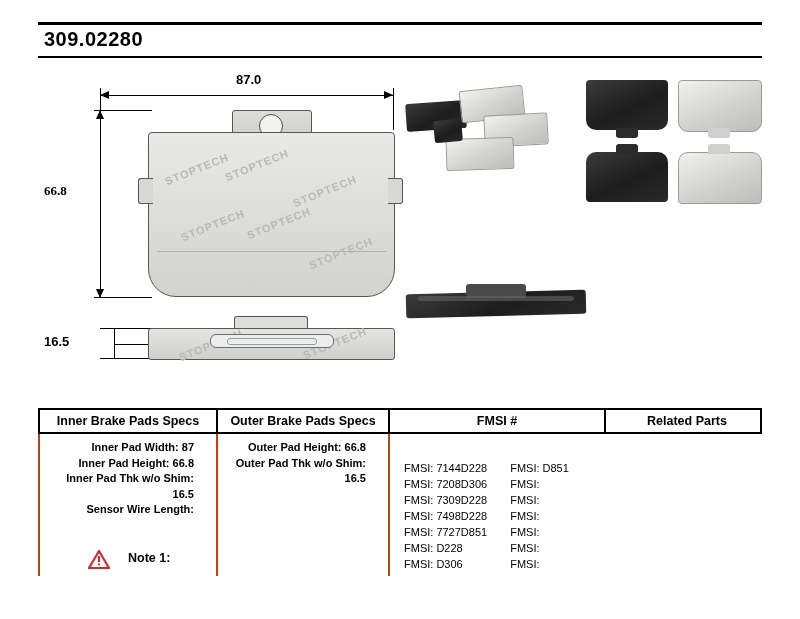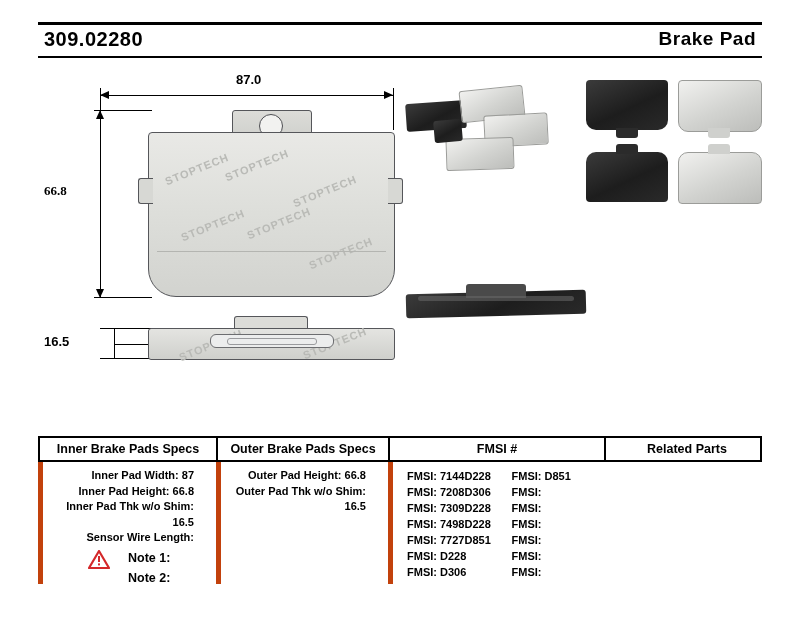--- a/index.html
+++ b/index.html
@@ -50,44 +50,43 @@
 
   
   .photo{position:absolute;}
   .blackpad{background:linear-gradient(155deg,#3b3b3b 0%,#1d1d1d 55%,#2a2a2a 100%);border-radius:3px;}
   .greypad{background:linear-gradient(155deg,#f1f1ef 0%,#d2d3d0 55%,#bcbdba 100%);border-radius:3px;border:1px solid #9b9c99;}
 
   
   .table{position:absolute;left:38px;top:408px;width:724px;}
   .trow{display:flex;}
   .th{border:2px solid #000;border-right:none;box-sizing:border-box;height:26px;
-      display:flex;align-items:center;justify-content:center;font-size:12.5px;font-weight:bold;margin-top:28px;}
+      display:flex;align-items:center;justify-content:center;font-size:12.5px;font-weight:bold;}
   .th.last{border-right:2px solid #000;padding-left:8px;}
-  .tb{border-left:5px solid #c2410c;box-sizing:border-box;min-height:104px;padding:6px 8px 4px;}
+  .tb{border-left:2px solid #c2410c;box-sizing:border-box;min-height:104px;padding:6px 8px 4px;}
   .tb.last{border-right:2px solid #000;}
   .spec-line{font-size:11px;font-weight:bold;text-align:right;padding-right:14px;line-height:15.5px;}
-  .fmsi-wrap{display:flex;font-size:11px;font-weight:bold;line-height:16px;}
+  .fmsi-wrap{display:flex;font-size:11px;font-weight:normal;line-height:16px;margin-top:20px;}
   .fmsi-col{padding-left:6px;}
   .rel{font-size:11px;font-weight:bold;padding-left:6px;line-height:16px;}
 
   
   .notes{position:absolute;left:38px;top:548px;width:400px;}
   .note-line{font-size:12.5px;font-weight:bold;line-height:20px;padding-left:90px;}
   .warn{position:absolute;left:50px;top:2px;width:22px;height:19px;}
 </style>
 </head>
 <body>
 
 <div class="sheet">
 
   <div class="header">
     <div class="bar"></div>
     <div class="bar2"></div>
     <div class="part-no">309.02280</div>
-    <div class="prod-type">Brake Pad</div>
   </div>
 
   <div class="drawing">
 
     <div class="dim" style="left:198px;top:10px;">87.0</div>
     <div class="dimline" style="left:62px;top:33px;width:293px;height:1px;"></div>
     <div class="arrow" style="left:62px;top:29px;border-top:4px solid transparent;border-bottom:4px solid transparent;border-right:9px solid #000;"></div>
     <div class="arrow" style="left:346px;top:29px;border-top:4px solid transparent;border-bottom:4px solid transparent;border-left:9px solid #000;"></div>
     <div class="ext" style="left:62px;top:26px;height:42px;"></div>
     <div class="ext" style="left:355px;top:26px;height:42px;"></div>
@@ -201,16 +200,15 @@
 
   <div class="notes">
     <div class="warn">
       <svg width="22" height="19" viewBox="0 0 22 19">
         <polygon points="11,1 21,18 1,18" fill="#ffffff" stroke="#d4282a" stroke-width="2.2" stroke-linejoin="round"></polygon>
         <rect x="10" y="6" width="2" height="6" fill="#d4282a"></rect>
         <rect x="10" y="13.4" width="2" height="2" fill="#d4282a"></rect>
       </svg>
     </div>
     <div class="note-line">Note 1:</div>
-    <div class="note-line">Note 2:</div>
   </div>
 
 </div>
 
 </body></html>

